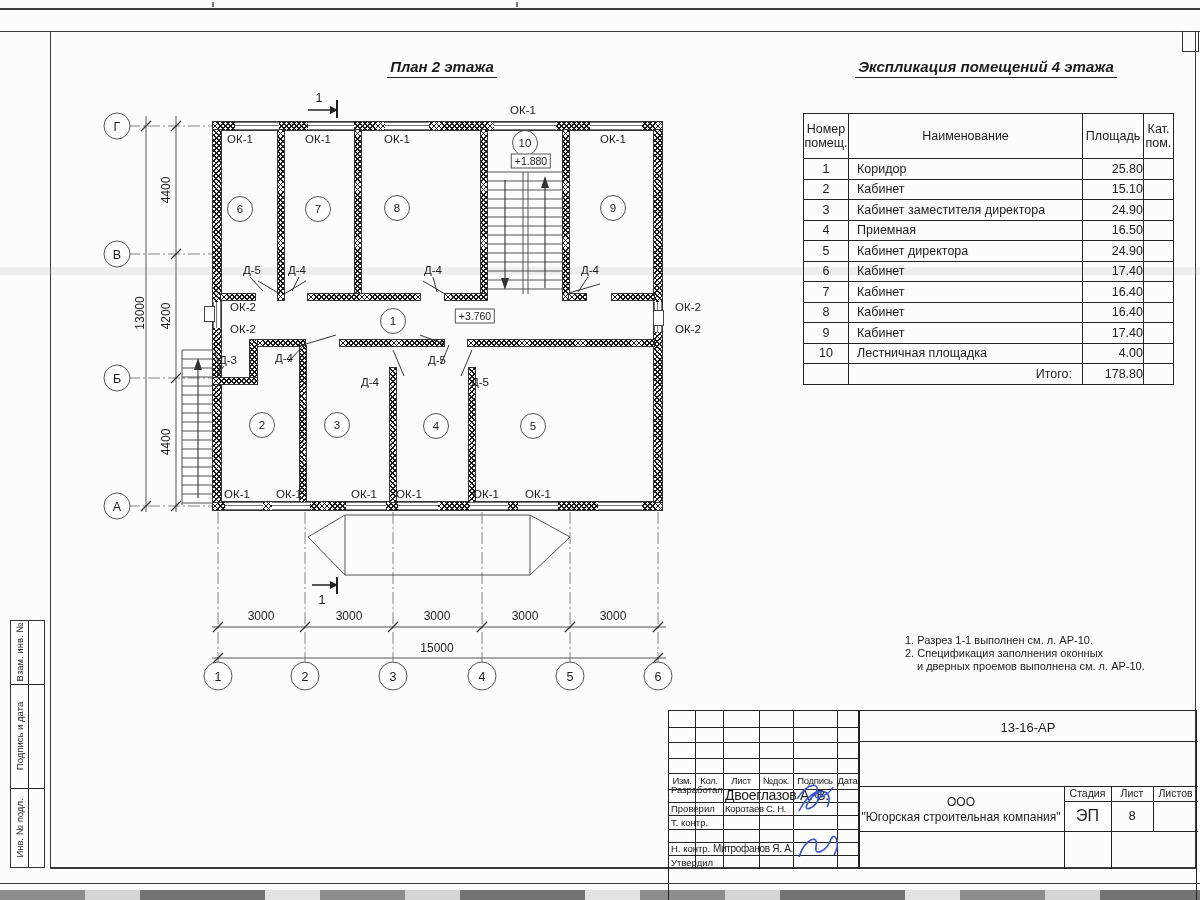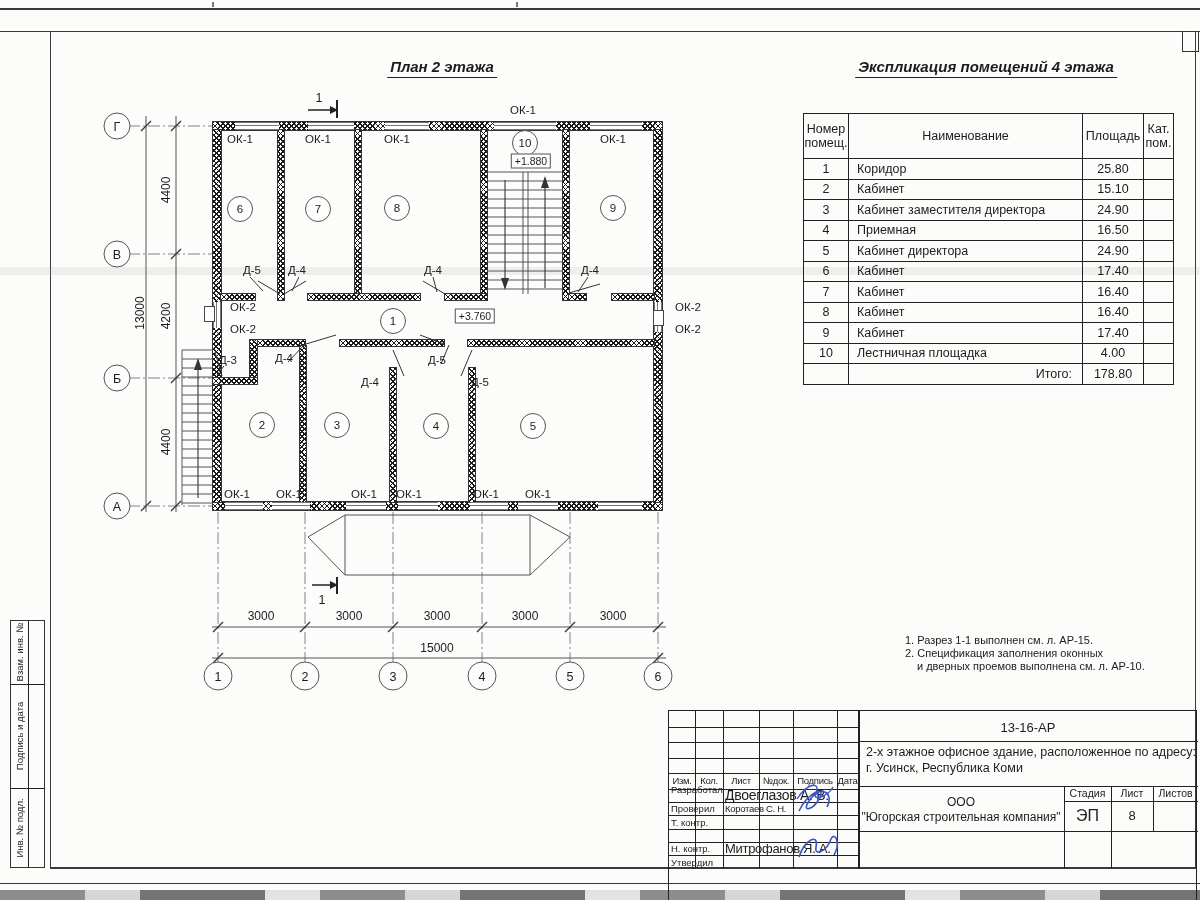--- a/index.html
+++ b/index.html
@@ -29,21 +29,21 @@
   .a-level{border:1px solid #555;background:#fff;font-size:10.5px;padding:0 3px 1px;transform:translate(-50%,-50%);}
   .a-dim{font-size:12px;transform:translate(-50%,-50%);}
   .a-dimv{font-size:12px;transform:translate(-50%,-50%) rotate(-90deg);}
   .a-note{font-size:11px;}
   
   .xtable{position:absolute;left:803px;top:113px;border-collapse:collapse;table-layout:fixed;}
   .xtable td,.xtable th{border:1.5px solid #222;font-weight:normal;font-size:12.5px;padding:0;overflow:hidden;}
   .xtable th{white-space:pre-line;line-height:14px;}
   .xtable .num{text-align:center;}
   .xtable .nam{text-align:left;padding-left:8px;}
-  .xtable .are{text-align:center;}
+  .xtable .are{text-align:right;}
   .xtable .tot{text-align:right;padding-right:10px;}
   
   .stamp{position:absolute;left:668px;top:710px;width:529px;height:196px;border:1.6px solid #222;box-sizing:border-box;}
   .sline{position:absolute;background:#222;}
   .stxt{position:absolute;white-space:nowrap;}
   
   .strip{position:absolute;left:10px;top:620px;width:35px;height:248px;border:1.2px solid #333;box-sizing:border-box;}
   .strip .lbl{position:absolute;left:8px;font-size:9.5px;white-space:nowrap;transform:translate(-50%,-50%) rotate(-90deg);}
 </style>
 </head>
@@ -284,21 +284,21 @@
         <tr style="height: 21px;">
           <td class="num"></td>
           <td class="tot">Итого:</td>
           <td class="are">178.80</td>
           <td class="cat"></td>
         </tr>
       </tbody>
   </table>
 
   <div id="notes-layer">
-      <div class="ann a-note" style="left: 905px; top: 634px;">1. Разрез 1-1 выполнен см. л. АР-15.</div>
+      <div class="ann a-note" style="left: 905px; top: 634px;">1. Разрез 1-1 выполнен см. л. АР-10.</div>
       <div class="ann a-note" style="left: 905px; top: 647px;">2. Спецификация заполнения оконных</div>
       <div class="ann a-note" style="left: 917px; top: 660px;">и дверных проемов выполнена см. л. АР-10.</div>
     </div>
 
   <div class="stamp">
     <div class="sline" style="left:26px;top:0;width:1px;height:158px"></div>
     <div class="sline" style="left:54px;top:0;width:1px;height:158px"></div>
     <div class="sline" style="left:90px;top:0;width:1px;height:158px"></div>
     <div class="sline" style="left:124px;top:0;width:1px;height:158px"></div>
     <div class="sline" style="left:168px;top:0;width:1px;height:158px"></div>
@@ -315,24 +315,20 @@
     <div class="sline" style="left:0;top:144px;width:189px;height:1px"></div>
     <div class="sline" style="left:189px;top:30px;width:340px;height:1.4px"></div>
     <div class="sline" style="left:189px;top:75px;width:340px;height:1.4px"></div>
     <div class="sline" style="left:189px;top:120px;width:340px;height:1.4px"></div>
     <div class="sline" style="left:395px;top:75px;width:1px;height:83px"></div>
     <div class="sline" style="left:442px;top:75px;width:1px;height:83px"></div>
     <div class="sline" style="left:484px;top:75px;width:1px;height:45px"></div>
     <div class="sline" style="left:395px;top:90px;width:134px;height:1px"></div>
 
     <div class="stxt" style="left:189px;width:340px;top:4px;height:26px;line-height:26px;text-align:center;font-size:13px">13-16-АР</div>
-    <div class="stxt" style="left:197px;top:34px;font-size:12.5px;line-height:15.5px;white-space:normal;width:330px">
-      <span>2-х этажное офисное здание, расположенное по адресу:</span><br>
-      <span>г. Усинск, Республика Коми</span>
-    </div>
     <div class="stxt" style="left:189px;width:206px;top:78px;height:42px;display:flex;flex-direction:column;align-items:center;justify-content:center;font-size:12px;line-height:15px">
       <span>ООО</span>
       <span>"Югорская строительная компания"</span>
     </div>
     <div class="stxt" style="left:395px;width:47px;top:75px;height:15px;line-height:15px;text-align:center;font-size:10.5px">Стадия</div>
     <div class="stxt" style="left:442px;width:42px;top:75px;height:15px;line-height:15px;text-align:center;font-size:10.5px">Лист</div>
     <div class="stxt" style="left:484px;width:45px;top:75px;height:15px;line-height:15px;text-align:center;font-size:10.5px">Листов</div>
     <div class="stxt" style="left:395px;width:47px;top:90px;height:30px;line-height:30px;text-align:center;font-size:16px">ЭП</div>
     <div class="stxt" style="left:442px;width:42px;top:90px;height:30px;line-height:30px;text-align:center;font-size:13px">8</div>
     <div id="stamp-cols">
@@ -346,21 +342,21 @@
     <div id="stamp-rows">
         <div class="stxt" style="left: 2px; top: 72px; height: 13px; line-height: 13px; font-size: 9.5px;">Разработал</div>
         <div class="stxt" style="left: 56px; top: 78px; height: 13px; line-height: 13px; font-size: 14px; letter-spacing: -0.3px;">Двоеглазов А. В.</div>
         <div class="stxt" style="left: 2px; top: 91.33px; height: 13px; line-height: 13px; font-size: 9.5px;">Проверил</div>
         <div class="stxt" style="left: 56px; top: 91.33px; height: 13px; line-height: 13px; font-size: 9.5px; letter-spacing: -0.3px;">Коротаев С. Н.</div>
         <div class="stxt" style="left: 2px; top: 104.66px; height: 13px; line-height: 13px; font-size: 9.5px;">Т. контр.</div>
         <div class="stxt" style="left: 56px; top: 104.66px; height: 13px; line-height: 13px; font-size: 9.5px; letter-spacing: -0.3px;"></div>
         <div class="stxt" style="left: 2px; top: 117.99px; height: 13px; line-height: 13px; font-size: 9.5px;"></div>
         <div class="stxt" style="left: 56px; top: 117.99px; height: 13px; line-height: 13px; font-size: 9.5px; letter-spacing: -0.3px;"></div>
         <div class="stxt" style="left: 2px; top: 131.32px; height: 13px; line-height: 13px; font-size: 9.5px;">Н. контр.</div>
-        <div class="stxt" style="left: 56px; top: 131.32px; height: 13px; line-height: 13px; font-size: 13px; letter-spacing: -0.3px;">Митрофанов Я. А.</div>
+        <div class="stxt" style="left: 44px; top: 131.32px; height: 13px; line-height: 13px; font-size: 10px; letter-spacing: -0.3px;">Митрофанов Я. А.</div>
         <div class="stxt" style="left: 2px; top: 144.65px; height: 13px; line-height: 13px; font-size: 9.5px;">Утвердил</div>
         <div class="stxt" style="left: 56px; top: 144.65px; height: 13px; line-height: 13px; font-size: 9.5px; letter-spacing: -0.3px;"></div>
       </div>
 
     <svg width="529" height="158" style="position:absolute;left:0;top:0;pointer-events:none">
       <path d="M130 100 C140 80 158 74 150 88 C144 99 132 102 140 90 C150 74 166 80 158 96" stroke="#3a55c8" stroke-width="1.6" fill="none"></path>
       <path d="M128 88 C138 72 152 70 147 82 C143 92 160 84 164 76" stroke="#3a55c8" stroke-width="1.4" fill="none"></path>
       <path d="M130 146 C136 128 150 122 147 136 C145 146 158 140 162 128 C166 120 172 132 165 144" stroke="#3a55c8" stroke-width="1.6" fill="none"></path>
     </svg>
   </div>

